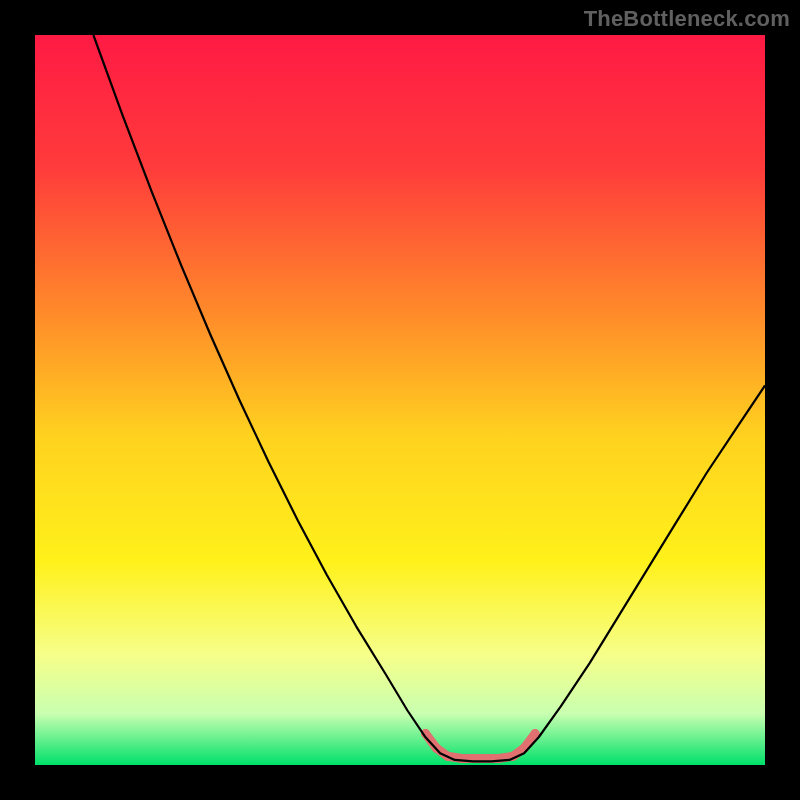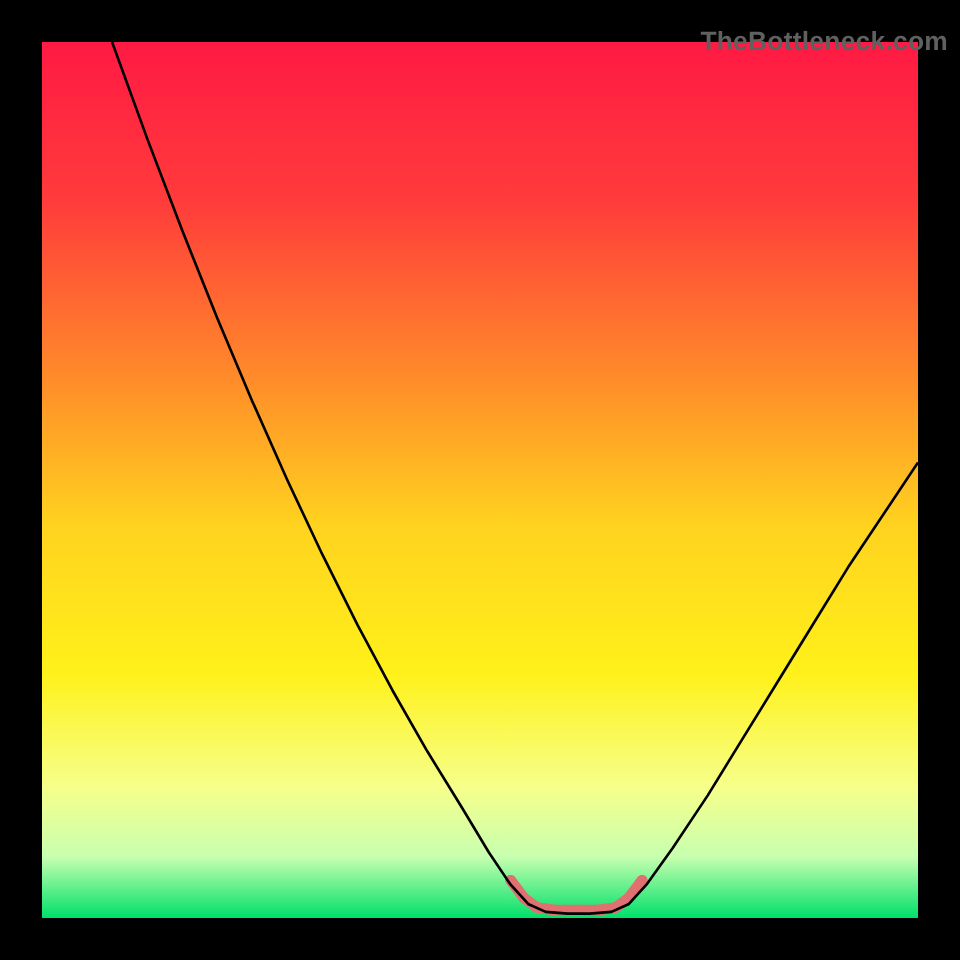--- a/index.html
+++ b/index.html
@@ -1,20 +1,20 @@
 <!DOCTYPE html>
 <html><head>
 <meta charset="utf-8">
 <style>
   * { margin: 0; padding: 0; box-sizing: border-box; }
   html, body { width: 800px; height: 800px; overflow: hidden; }
   body { background: #000; position: relative; font-family: Arial, sans-serif; }
   .attribution {
     position: absolute;
-    top: 22px;
+    top: 6px;
     right: 10px;
     color: #606060;
     font-size: 22px;
     font-weight: bold;
     letter-spacing: 0.2px;
     z-index: 10;
   }
   .frame {
     position: absolute;
     left: 35px;

